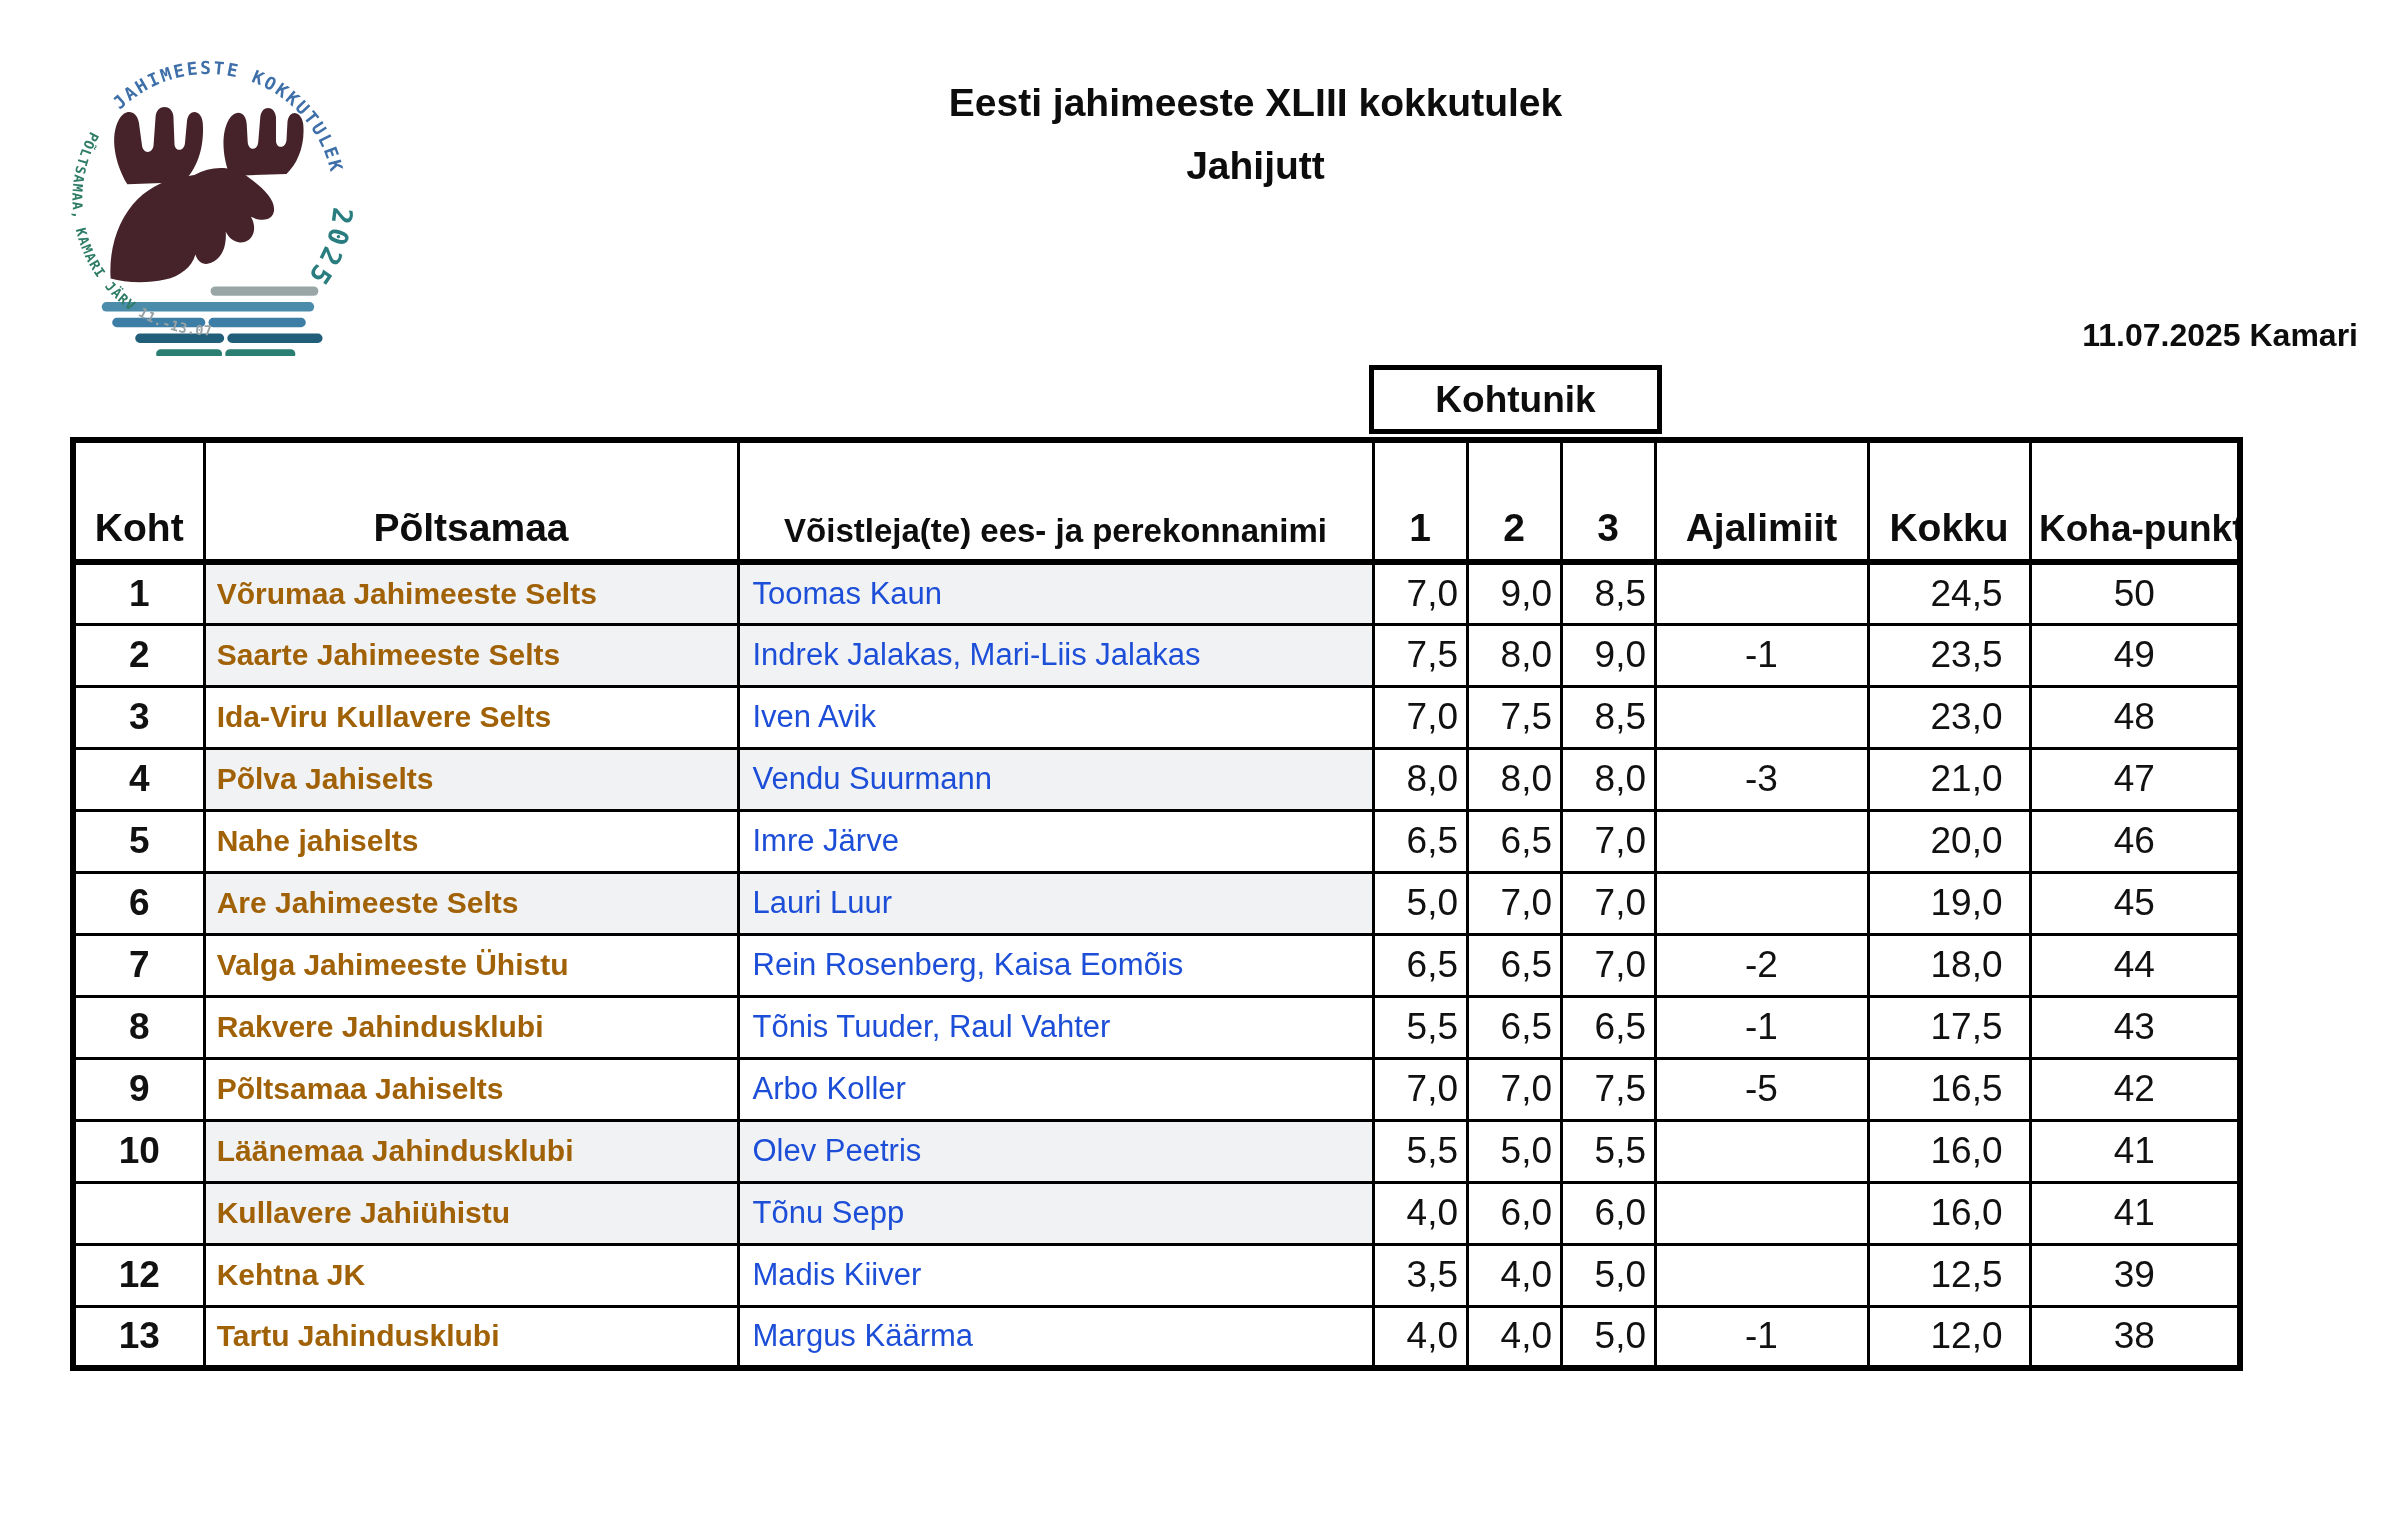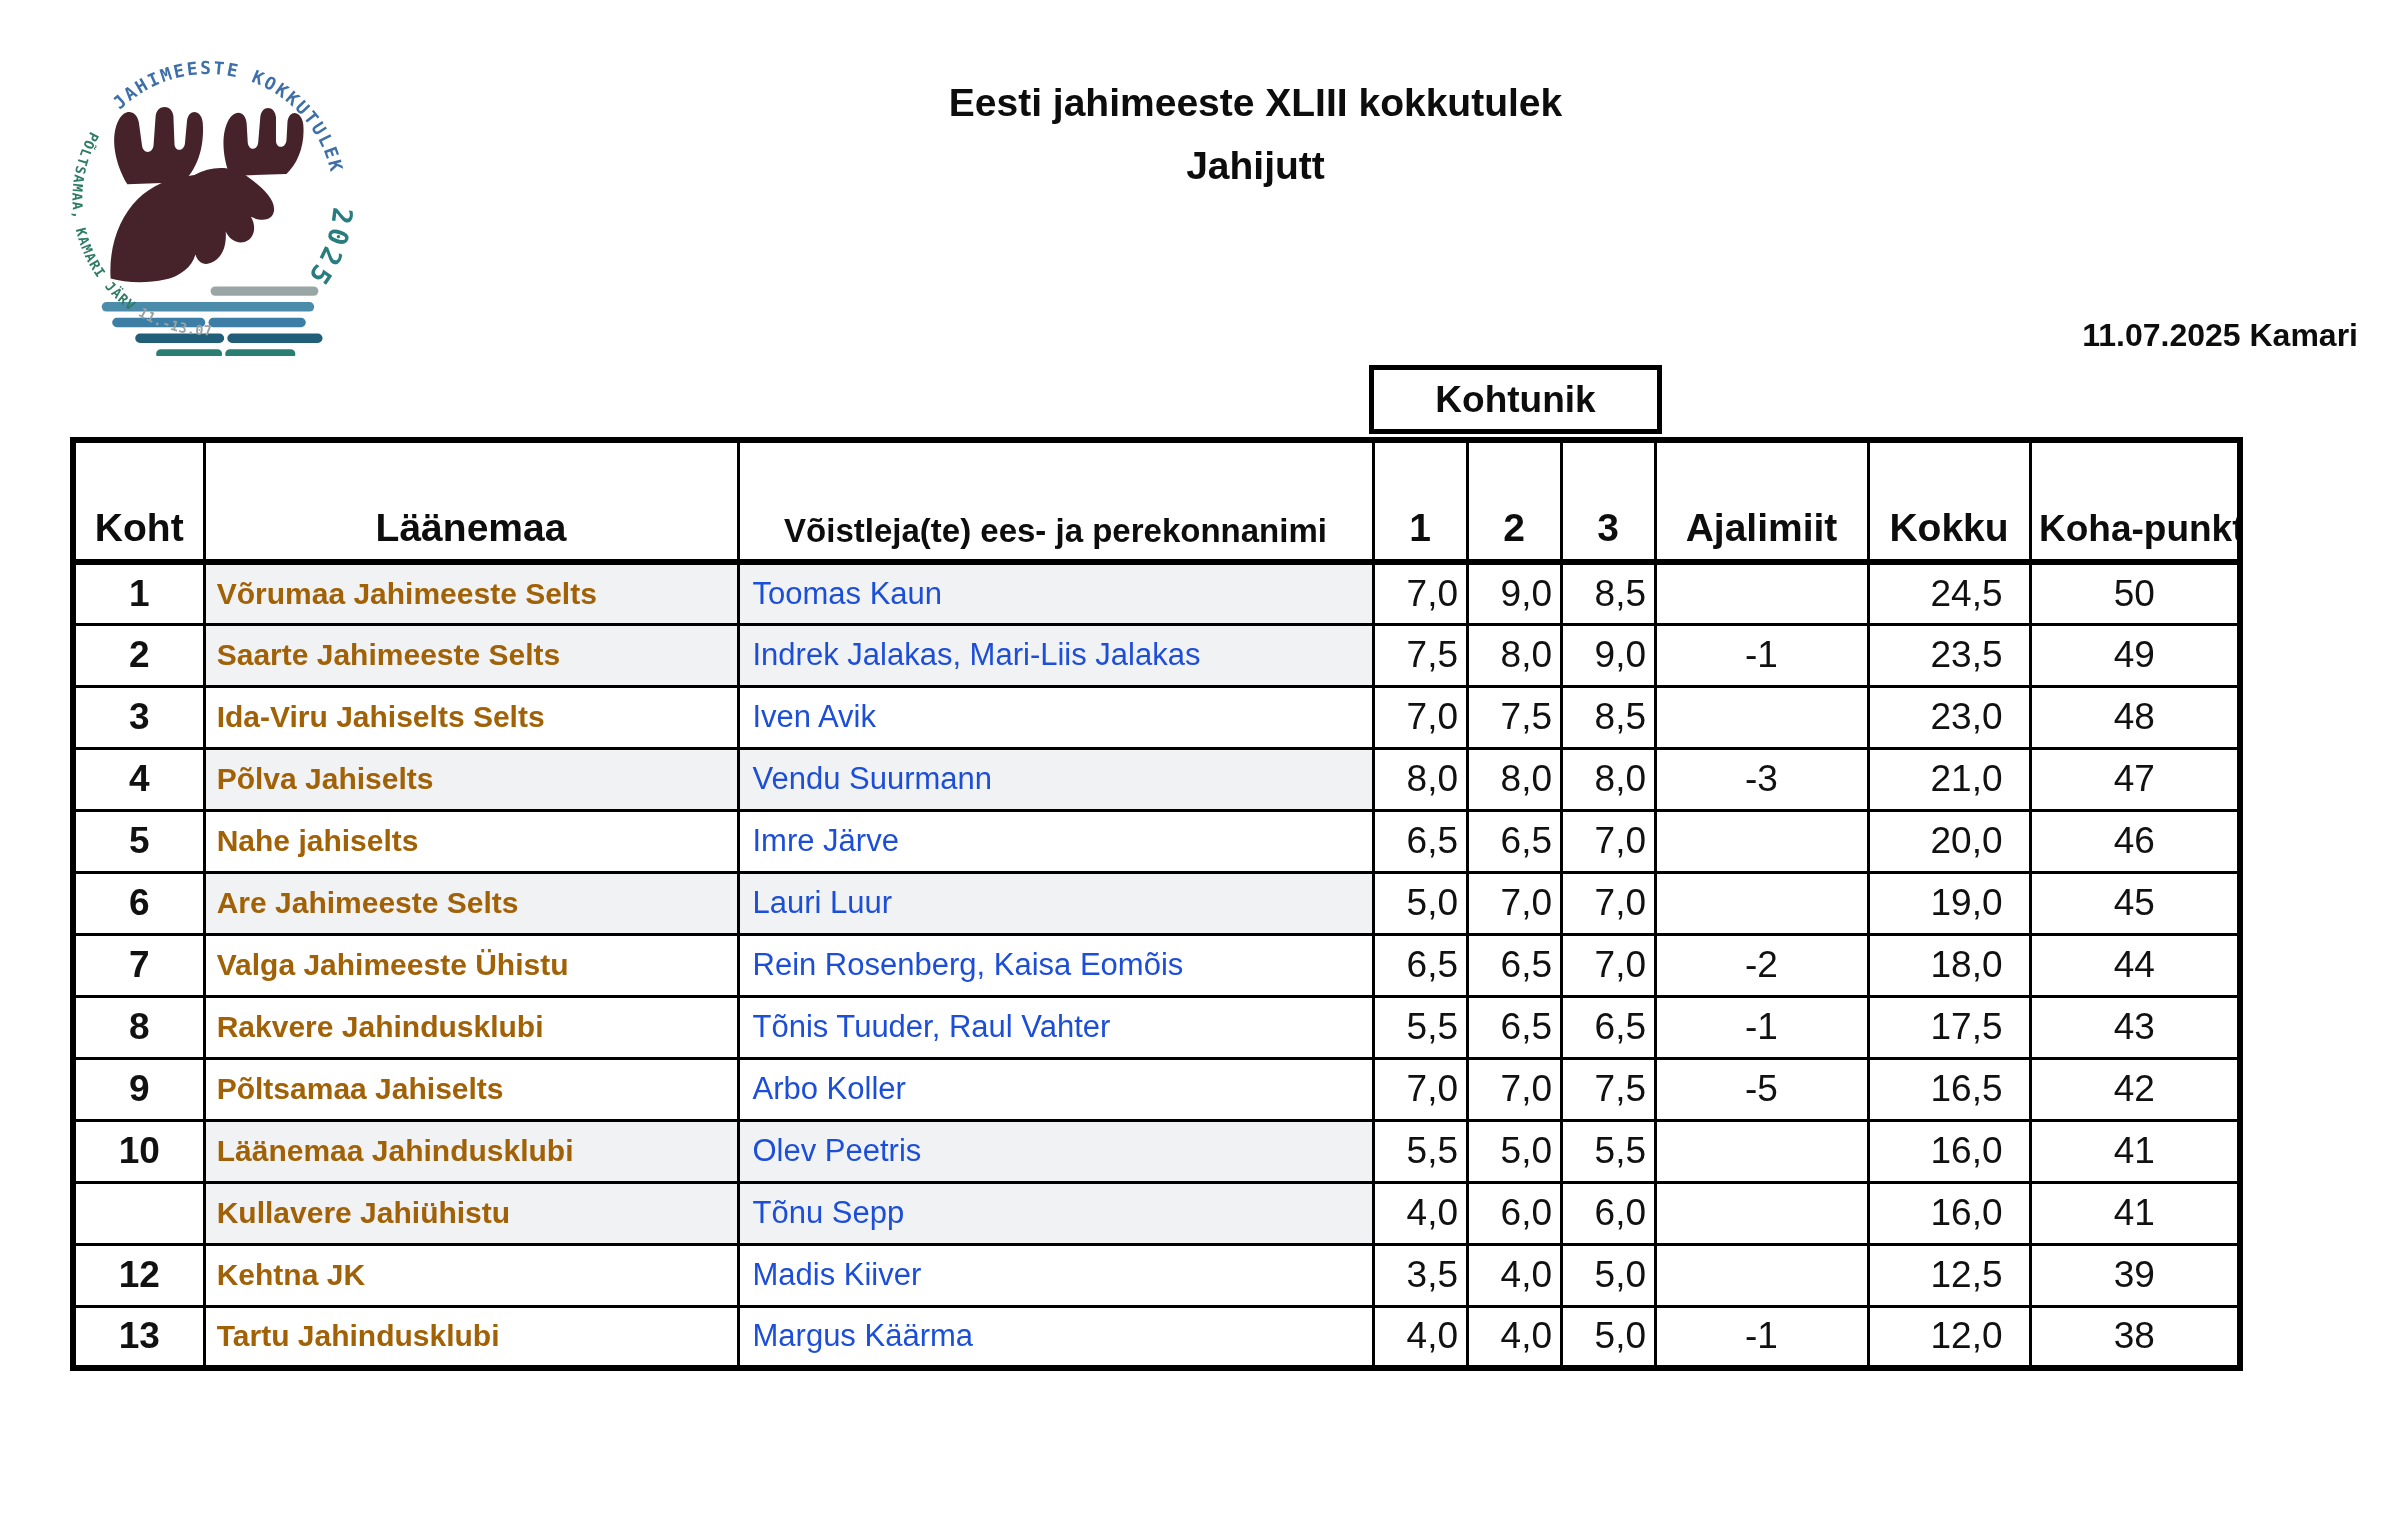--- a/index.html
+++ b/index.html
@@ -111,21 +111,21 @@
     <col style="width:94px">
       <col style="width:94px">
       <col style="width:94px">
     <col style="width:213px">
       <col style="width:162px">
       <col style="width:210px">
   </colgroup>
   <thead>
     <tr>
       <th class="h-koht">Koht</th>
-      <th class="h-team">Läänemaa</th>
+      <th class="h-team">Põltsamaa</th>
       <th class="h-nimi">Võistleja(te) ees- ja perekonnanimi</th>
       <th class="h-score">1</th>
       <th class="h-score">2</th>
       <th class="h-score">3</th>
       <th class="h-limit">Ajalimiit</th>
       <th class="h-total">Kokku</th>
       <th class="h-points">Koha-punkte</th>
     </tr>
   </thead>
   <tbody>
@@ -146,21 +146,21 @@
         <td class="c-name shaded">Indrek Jalakas, Mari-Liis Jalakas</td>
         <td class="c-score">7,5</td>
         <td class="c-score">8,0</td>
         <td class="c-score">9,0</td>
         <td class="c-limit">-1</td>
         <td class="c-total">23,5</td>
         <td class="c-points">49</td>
       </tr>
       <tr>
         <td class="c-koht">3</td>
-        <td class="c-team">Ida-Viru Jahiselts Selts</td>
+        <td class="c-team">Ida-Viru Kullavere Selts</td>
         <td class="c-name">Iven Avik</td>
         <td class="c-score">7,0</td>
         <td class="c-score">7,5</td>
         <td class="c-score">8,5</td>
         <td class="c-limit"></td>
         <td class="c-total">23,0</td>
         <td class="c-points">48</td>
       </tr>
       <tr>
         <td class="c-koht">4</td>

